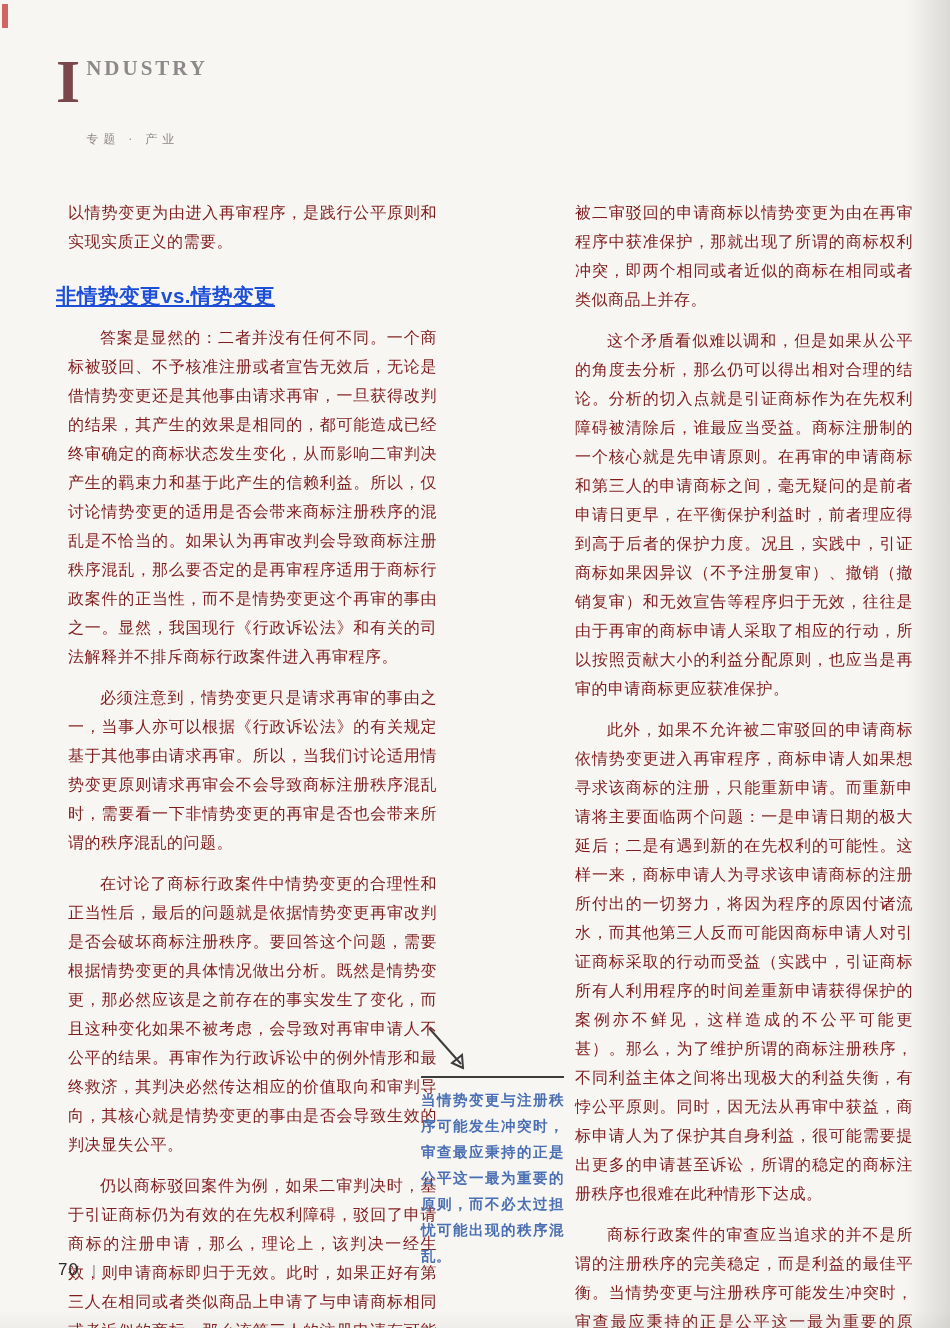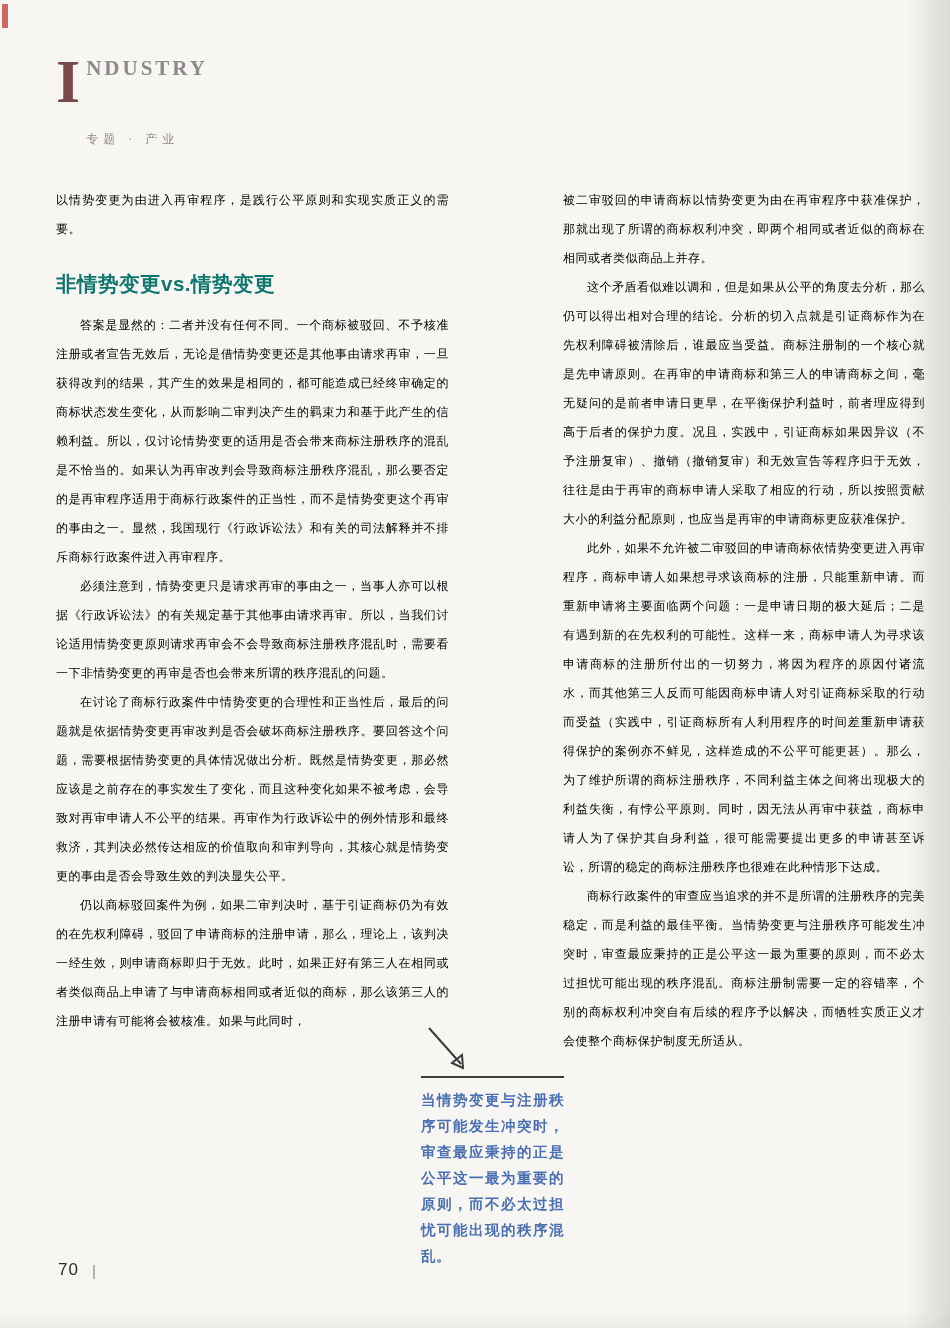--- a/index.html
+++ b/index.html
@@ -39,29 +39,29 @@
   }
   .header-subtitle{
     font-family:Liberation Serif, serif;
     font-size:12px;letter-spacing:5px;color:#8f8688;margin-top:6px;
   }
   
   .col{position:absolute;top:186px;}
   .col-left{left:56px;width:393px;}
   .col-right{left:563px;width:362px;}
   .para{
-    margin:0;font-size:12px;line-height:29px;
-    text-align:justify;text-indent:2em;color:#000000;
+    margin:12px;font-size:16px;line-height:29px;
+    text-align:justify;text-indent:2em;color:#7f1d1d;
     letter-spacing:0.5px;
   }
   .para.no-indent{text-indent:0;}
   .sec-heading{
     font-family:"Liberation Sans","DejaVu Sans",sans-serif;
-    font-size:20.5px;font-weight:bold;color:#0f766e;
-    margin:26px 0 13px 0;letter-spacing:0.5px;
+    font-size:20.5px;font-weight:bold;color:#1d4ed8;
+    margin:26px 0 13px 0;letter-spacing:0.5px;text-decoration:underline;
   }
   
   .pull-quote{position:absolute;left:421px;top:1024px;width:143px;}
   .pq-arrow{display:block;margin:0 0 2px 2px;}
   .pq-rule{border:none;border-top:2px solid #3c3c3c;margin:0 0 9px 0;}
   .pq-text{
     font-family:"Liberation Sans","DejaVu Sans",sans-serif;
     font-size:14.5px;line-height:26px;font-weight:bold;
     color:#4a6fb2;text-align:justify;margin:0;letter-spacing:0.5px;
   }

